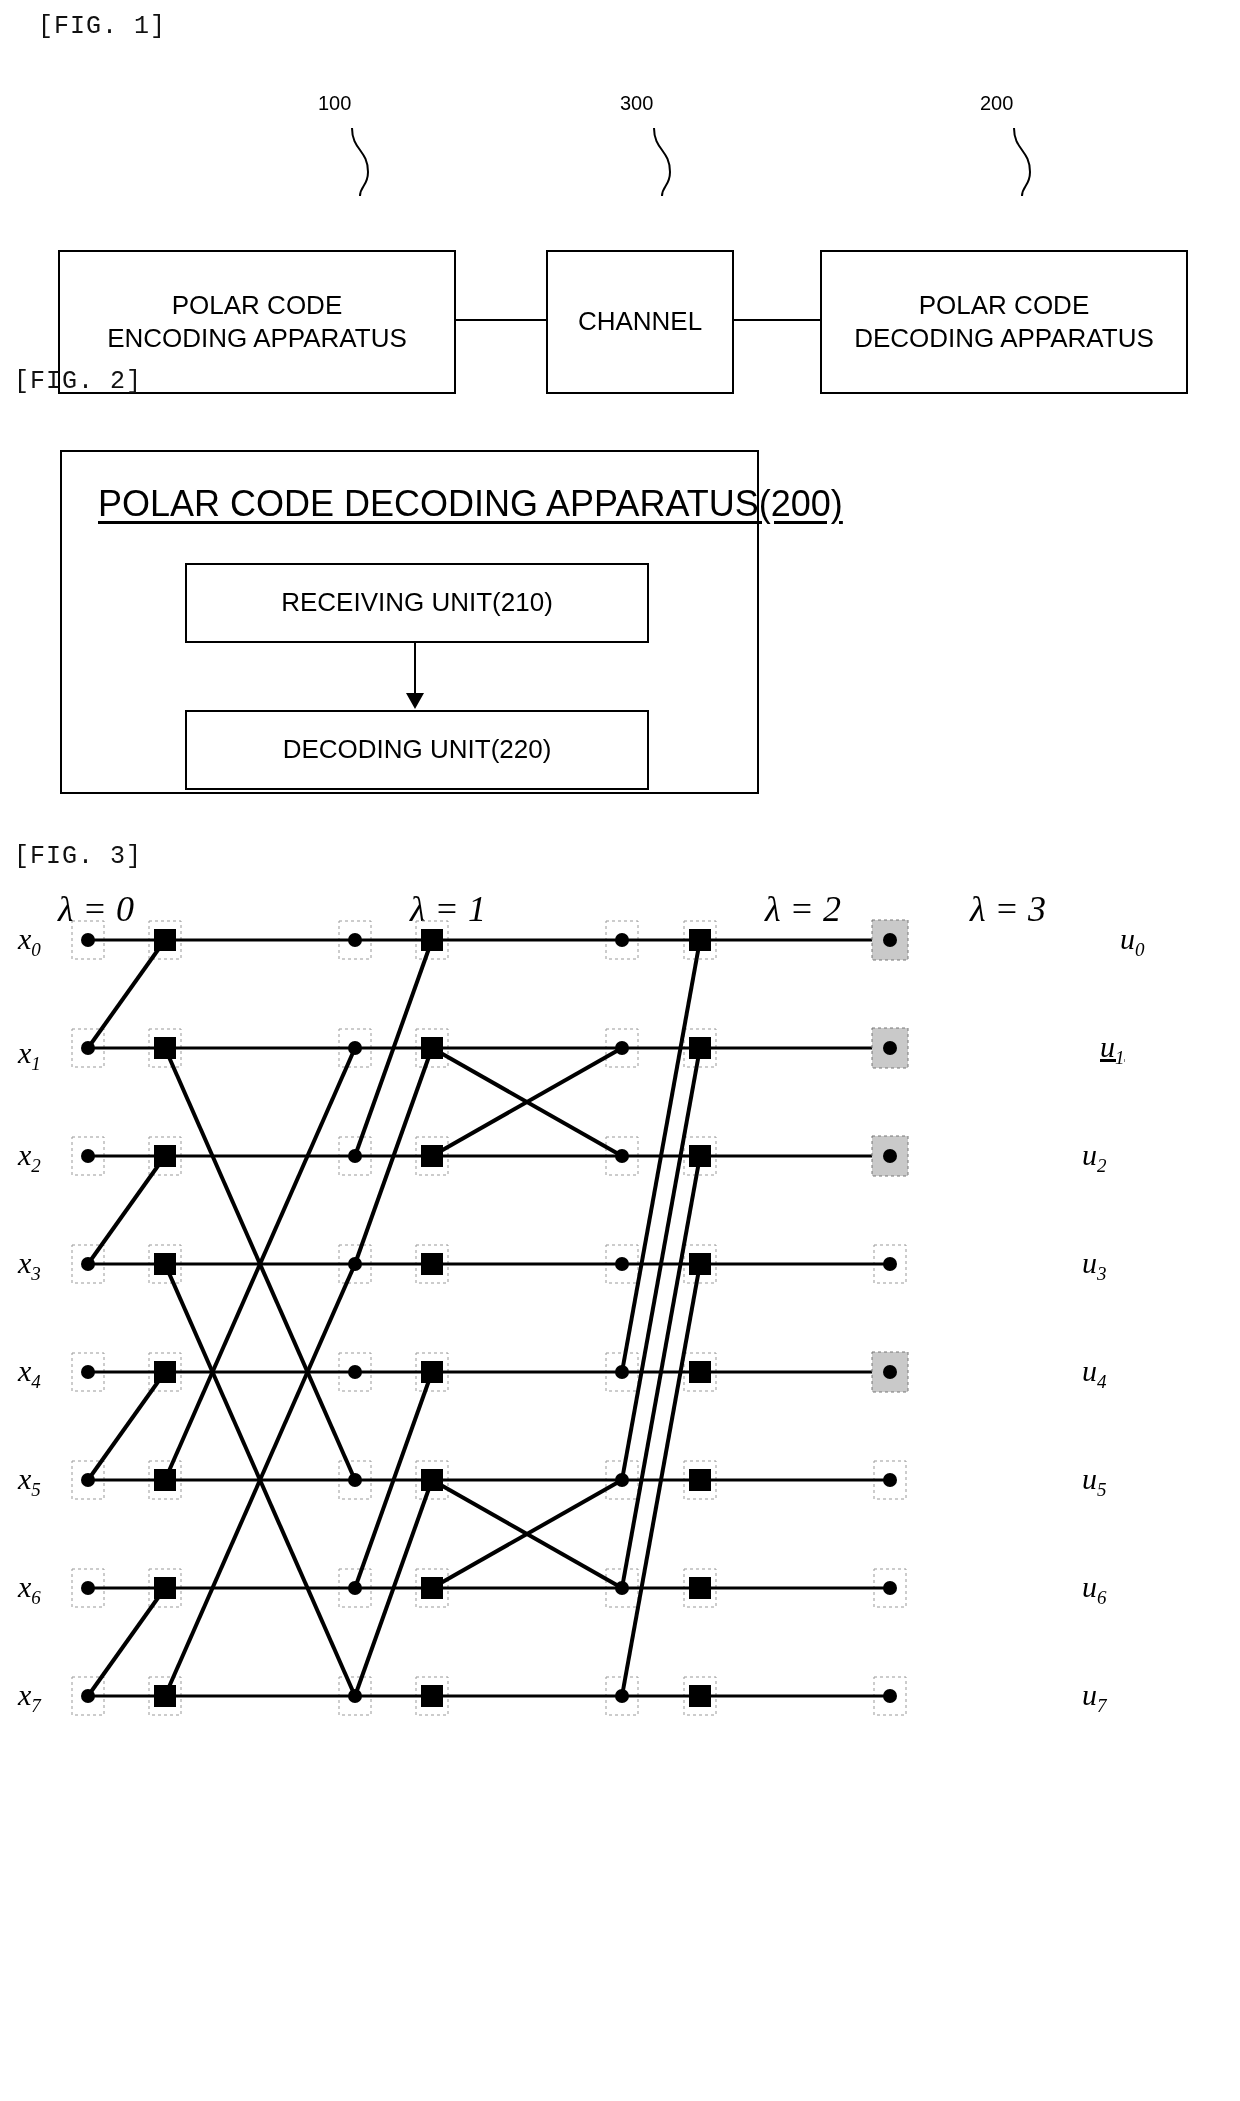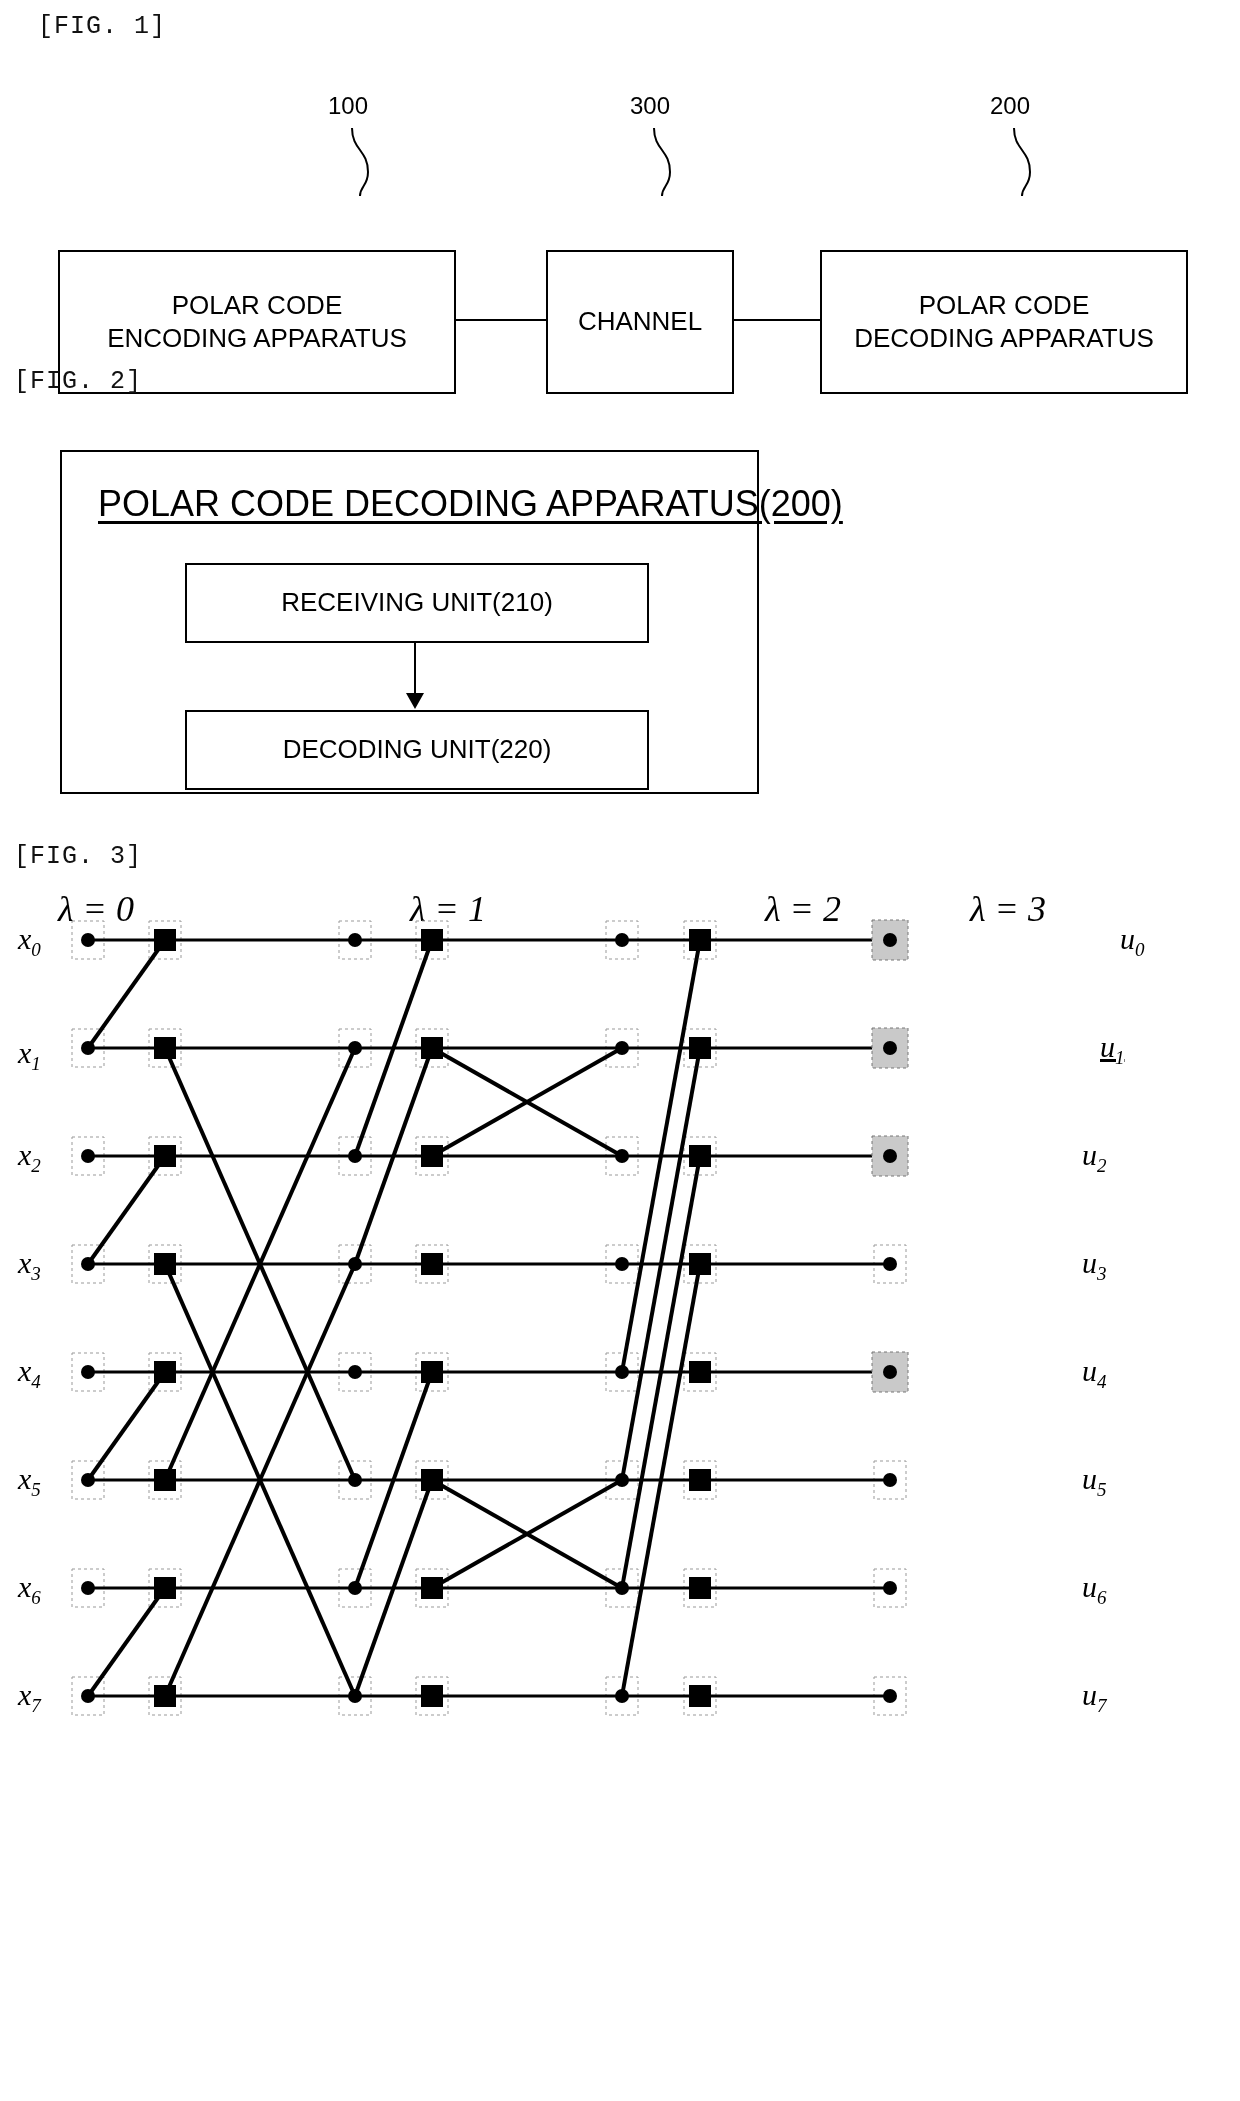--- a/index.html
+++ b/index.html
@@ -9,24 +9,23 @@
     font-family:"Liberation Mono",monospace;
     font-size:25px;
     letter-spacing:1px;
     color:#111;
   }
   
   #fig1{position:absolute;left:0;top:0;width:1224px;height:360px;}
   #fig1 .lbl{left:38px;top:12px;}
   .num{
     position:absolute;
-    font-size:24px;
+    font-size:20px;
     font-family:"Liberation Sans",sans-serif;
     color:#000;
-    text-align:center;
   }
   .box{
     position:absolute;
     border:2px solid #000;
     background:#fff;
     display:flex;
     align-items:center;
     justify-content:center;
     text-align:center;
     line-height:1.28;

